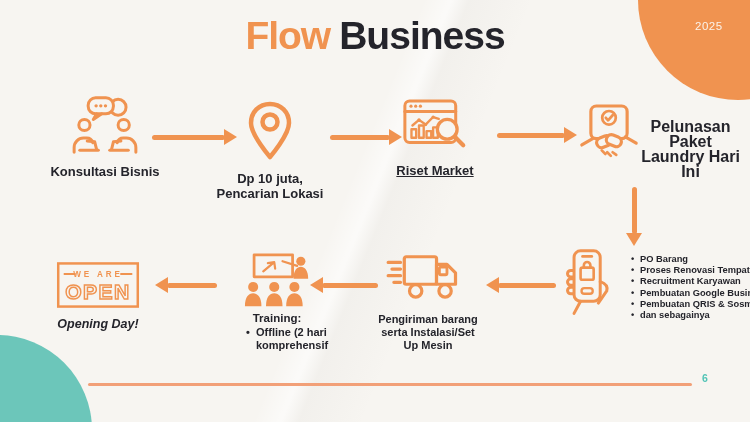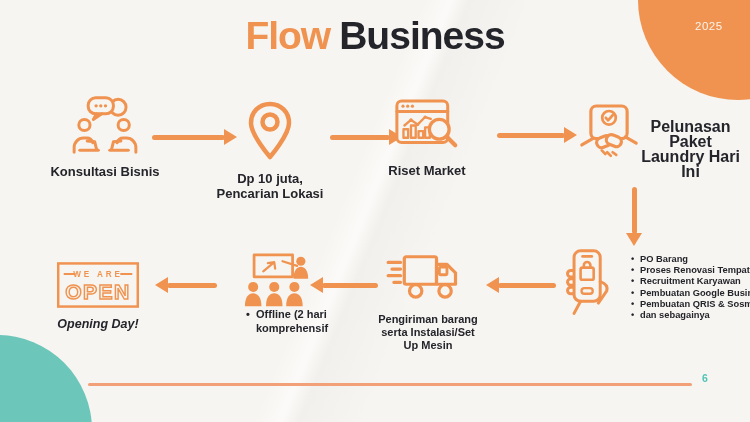--- a/index.html
+++ b/index.html
@@ -24,21 +24,21 @@
   .title { left:0; right:0; top:14px; text-align:center; font-size:39px; font-weight:800; letter-spacing:-1px; color:#24242B; }
   .title .accent { color:#F09350; margin-right:9px; }
 
   
   .step { text-align:center; color:#24242B; }
   .step .lbl { font-weight:800; font-size:13px; line-height:15px; margin-top:10px; }
   .ml { white-space:pre-line; }
 
   .step-konsultasi { left:38px;  top:96px;  width:134px; }
   .step-lokasi     { left:203px; top:101px; width:134px; }
-  .step-riset      { left:360px; top:98px;  width:134px; }
+  .step-riset      { left:368px; top:98px;  width:134px;text-decoration:underline; }
   .icon-handshake  { left:580px; top:102px; }
   .lbl-pelunasan   { left:633px; top:119px; width:115px; text-align:center; font-weight:800; font-size:16px; line-height:15px; color:#24242B; }
 
   .icon-phone   { left:560px; top:248px; }
   .setup-list   { left:631px; top:254px; width:122px; list-style:none; color:#24242B; }
   .setup-list li { position:relative; padding-left:9px; font-size:9.3px; font-weight:700; line-height:11.2px; white-space:nowrap; }
   .setup-list li::before { content:"•"; position:absolute; left:0; top:0; }
 
   .step-pengiriman { left:362px; top:252px; width:132px;text-align:center; }
   .step-pengiriman .lbl { font-size:11px; line-height:13px; margin-top:6px; }
@@ -256,20 +256,21 @@
         <circle cx="65" cy="9" r="5"></circle>
         <path d="M57 28 c0 -9 4 -13 8 -13 c4 0 8 4 8 13 z"></path>
         <circle cx="13" cy="37" r="5.5"></circle>
         <path d="M4 58 c0 -10 4 -14 9 -14 c5 0 9 4 9 14 z"></path>
         <circle cx="36" cy="37" r="5.5"></circle>
         <path d="M27 58 c0 -10 4 -14 9 -14 c5 0 9 4 9 14 z"></path>
         <circle cx="58" cy="37" r="5.5"></circle>
         <path d="M49 58 c0 -10 4 -14 9 -14 c5 0 9 4 9 14 z"></path>
       </g>
     </svg>
+    <div class="lbl">Training:</div>
     <ul class="training-list">
       <li>Offline (2 hari
 komprehensif</li>
     </ul>
   </div>
 
   <div class="arrow arrow-l a7">
       <div class="shaft"></div>
       <div class="head"></div>
     </div>

